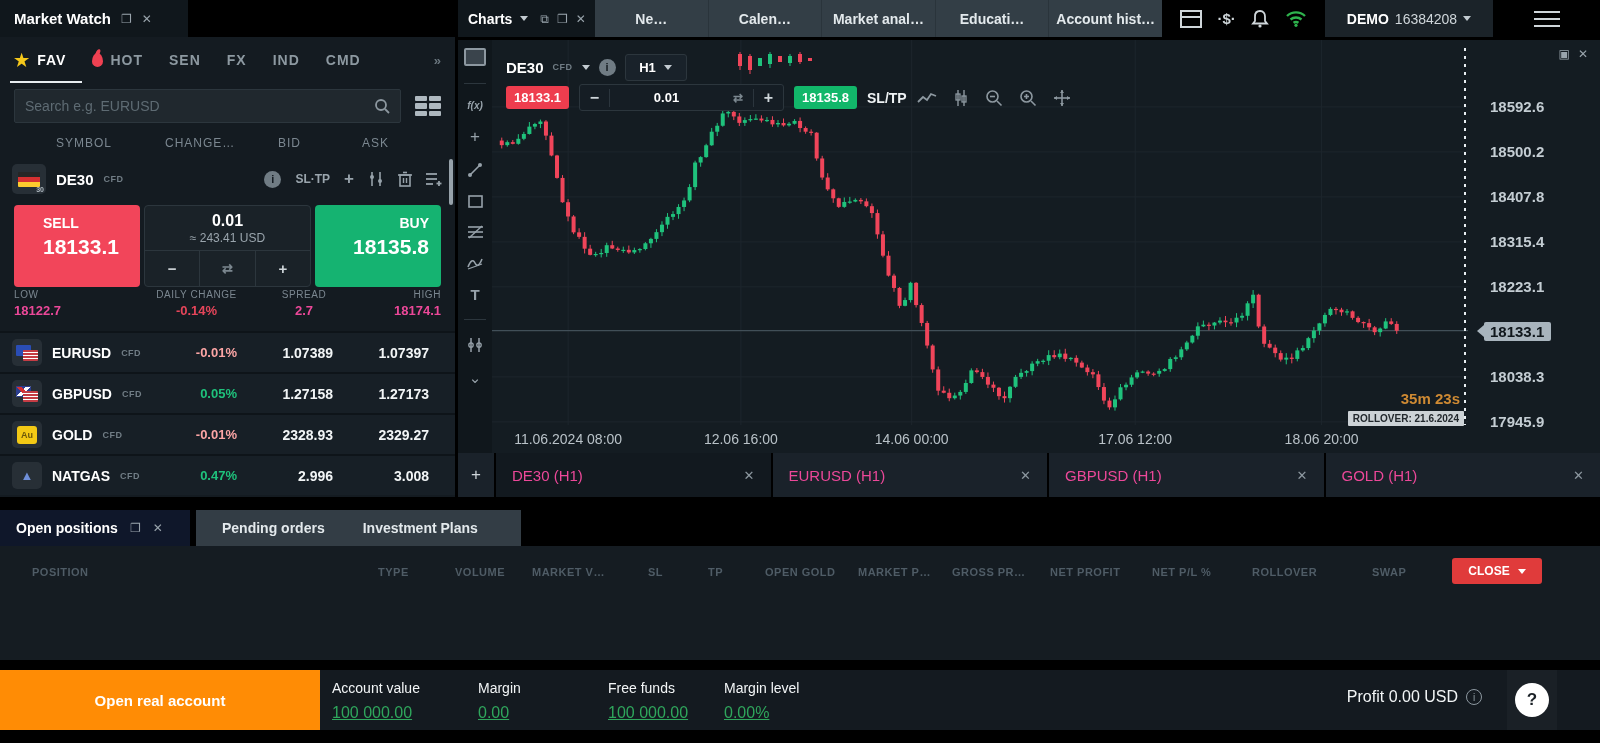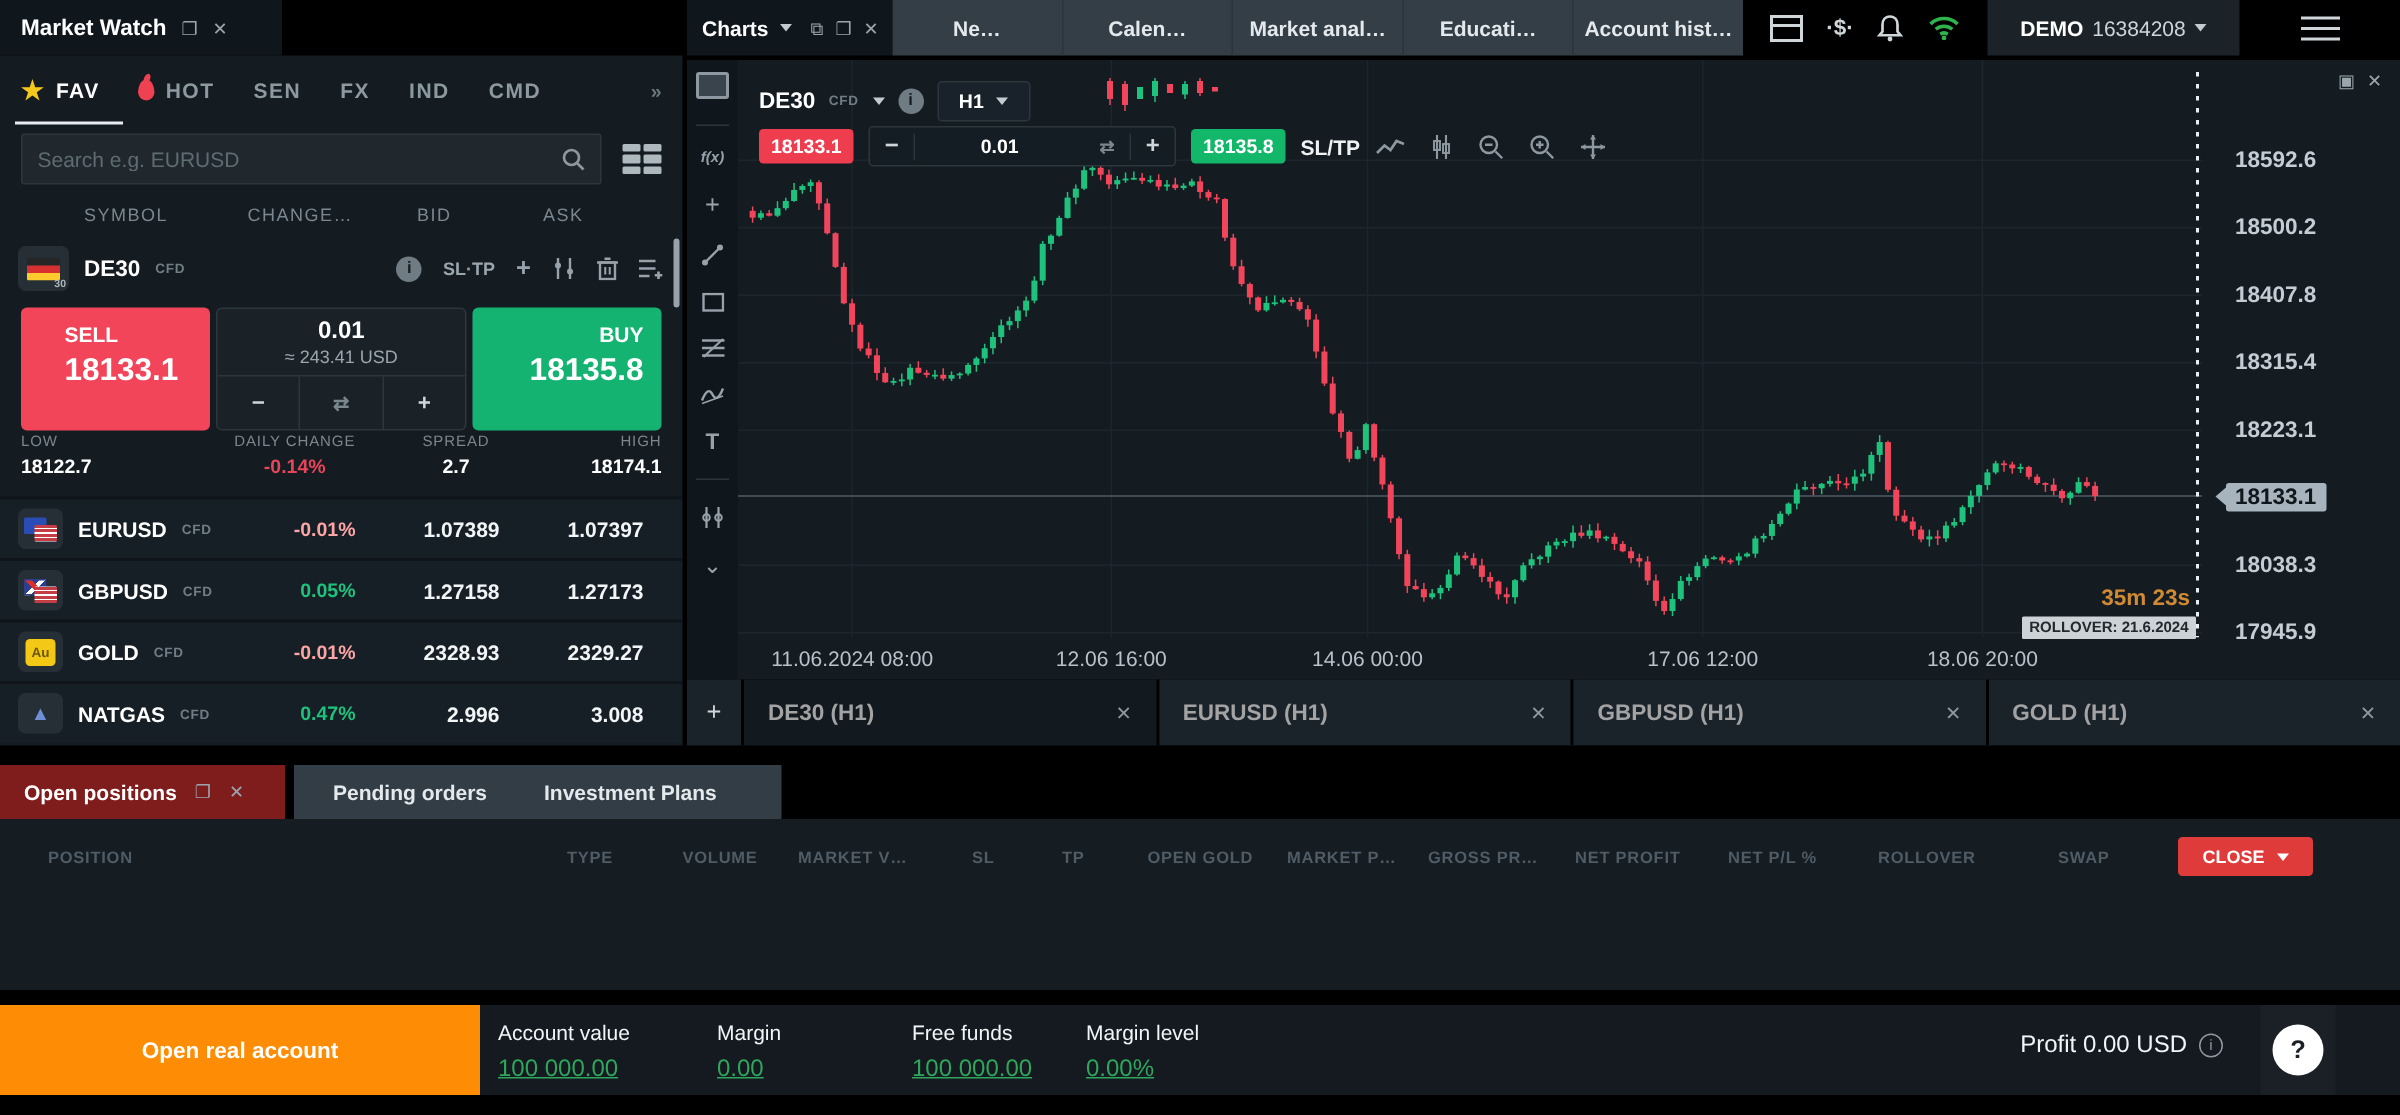--- a/index.html
+++ b/index.html
@@ -63,21 +63,21 @@
   .volctr { display:flex; border-top:1px solid #2c363d; margin-top:5px; flex:1; }
   .volctr div { flex:1; display:flex; align-items:center; justify-content:center; color:#cfd6da; font-size:15px; font-weight:bold; cursor:pointer; }
   .volctr div + div { border-left:1px solid #2c363d; }
   .volctr .sw { color:#7b878f; font-size:13px; }
   .buybtn { width:126px; background:#15b371; border-radius:4px; color:#fff; padding:10px 12px; text-align:right; cursor:pointer; }
   .buybtn .lbl { font-size:14px; font-weight:bold; }
 
   .statsrow { height:44px; display:flex; padding:2px 14px 0 14px; }
   .statsrow .col { display:flex; flex-direction:column; gap:3px; }
   .statsrow .lab { font-size:10px; color:#7b8790; letter-spacing:.6px; }
-  .statsrow .val { font-size:13px; font-weight:bold; color:#ffffff; }
+  .statsrow .val { font-size:13px; font-weight:bold; color:#ec4899; }
   .statsrow .neg { color:#e6455a; }
   .c1{width:120px}.c2{width:125px;text-align:center;align-items:center}.c3{width:90px;text-align:center;align-items:center}.c4{flex:1;text-align:right;align-items:flex-end}
 
   .qrow { height:41px; background:#171f26; border-top:2px solid #0e1419; display:flex; align-items:center; padding:0 12px; position:relative; }
   .qrow .symwrap { display:flex; align-items:center; gap:10px; }
   .qchange { position:absolute; right:218px; font-size:13px; font-weight:bold; }
   .qbid { position:absolute; right:122px; font-size:14px; font-weight:bold; color:#f2f5f6; }
   .qask { position:absolute; right:26px; font-size:14px; font-weight:bold; color:#f2f5f6; }
   .up { color:#1fc27c; } .down { color:#fca5a5; }
   .miniflag { width:22px; height:16px; position:relative; }
@@ -112,27 +112,27 @@
   .cticons svg { cursor:pointer; }
   .panel-win-icons { position:absolute; top:7px; right:12px; color:#9aa5ad; font-size:12px; display:flex; gap:8px; z-index:6; }
   .countdown { position:absolute; right:140px; top:350px; font-size:15px; font-weight:bold; color:#cf8a33; z-index:4; }
   .rollover { position:absolute; right:136px; top:371px; background:#ccd2d6; color:#22282d; font-size:10px; font-weight:bold; padding:2px 5px; border-radius:1px; z-index:4; }
   .taxis { position:absolute; left:34px; top:385px; width:976px; height:28px; }
   .taxis div { position:absolute; top:6px; transform:translateX(-50%); font-size:14px; color:#b9c2c8; white-space:nowrap; }
   .ctabbar { position:absolute; left:0; top:413px; width:1142px; height:44px; background:#000; display:flex; }
   .addtab { width:38px; background:#1a222a; border-right:2px solid #000; display:flex; align-items:center; justify-content:center; color:#cfd6da; font-size:17px; cursor:pointer; }
   .ctab { flex:1; background:#1a222a; border-right:2px solid #000; display:flex; align-items:center; padding:0 16px; gap:10px; cursor:pointer; }
   .ctab.active { background:#12191f; }
-  .ctab .lbl { font-size:15px; font-weight:bold; color:#a3a3a3; }
+  .ctab .lbl { font-size:15px; font-weight:normal; color:#ec4899; }
   .ctab .x { margin-left:auto; color:#8d98a0; font-size:13px; }
 
   
   .pos-panel { left:0; top:510px; width:1600px; height:150px; }
   .pos-tabs { height:36px; display:flex; align-items:stretch; }
-  .pos-tab-active { width:190px; background:#7f1d1d; display:flex; align-items:center; gap:12px; padding:0 16px; }
+  .pos-tab-active { width:190px; background:#0f172a; display:flex; align-items:center; gap:12px; padding:0 16px; }
   .pos-tab-active .lbl { font-size:14px; font-weight:bold; color:#fff; }
   .pos-tab-slate { width:325px; background:#333d45; display:flex; align-items:center; gap:38px; padding:0 26px; }
   .pos-tab-slate .lbl { font-size:14px; font-weight:bold; color:#e3e9ec; cursor:pointer; }
   .pos-body { position:absolute; top:36px; left:0; width:1600px; height:114px; background:#151c22; }
   .pos-body .hdr { position:absolute; top:20px; font-size:11px; font-weight:bold; letter-spacing:.5px; color:#4f5c66; }
   .closebtn { position:absolute; right:58px; top:12px; width:90px; height:26px; background:#e03b3b; border-radius:3px; color:#fff; font-size:12px; font-weight:bold; display:flex; align-items:center; justify-content:center; gap:8px; cursor:pointer; }
   .closebtn .caret { border-top-color:#fff; }
 
   
   .footer { left:0; top:670px; width:1600px; height:60px; background:#141a20; }

